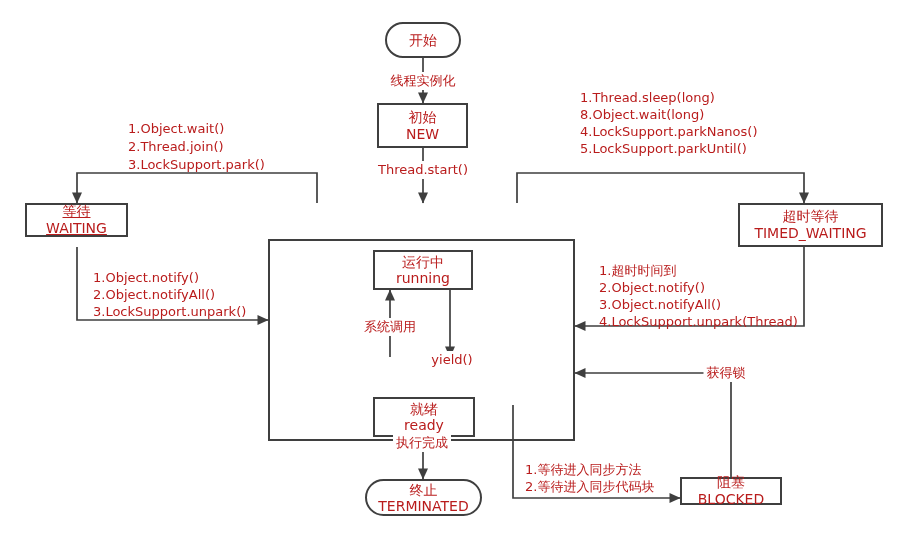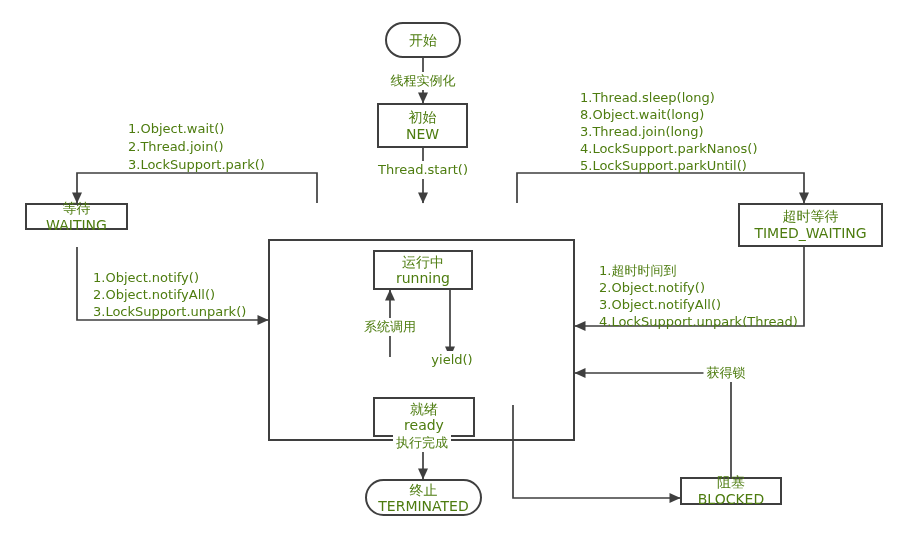--- a/index.html
+++ b/index.html
@@ -1,18 +1,18 @@
 <!DOCTYPE html>
 <html><head>
 <meta charset="utf-8">
 <style>
   html,body{margin:0;padding:0;background:#ffffff;}
   .canvas{
     position:relative;width:906px;height:547px;background:#ffffff;overflow:hidden;
-    font-family:"DejaVu Sans","Liberation Sans",sans-serif;color:#4d7c0f;
+    font-family:"DejaVu Sans","Liberation Sans",sans-serif;color:#b91c1c;
   }
   .edges{position:absolute;left:0;top:0;width:906px;height:547px;z-index:1;}
   .edges polyline,.edges line{fill:none;stroke:#3f3f3f;stroke-width:1.7px;}
   .node{
     position:absolute;box-sizing:border-box;border:2px solid #3f3f3f;background:#ffffff;
     display:flex;flex-direction:column;align-items:center;justify-content:center;
     text-align:center;font-size:14px;line-height:17px;z-index:2;
   }
   .pill{border-radius:19px;}
   .container-node{background:transparent;justify-content:flex-start;margin-top:36px;}
@@ -64,21 +64,21 @@
   <div class="node" style="left:373px;top:250px;width:100px;height:40px;line-height:16px;">
     <div>运行中</div>
     <div>running</div>
   </div>
 
   <div class="node" style="left:373px;top:357px;width:102px;height:40px;line-height:16px;margin-top:40px;">
     <div>就绪</div>
     <div>ready</div>
   </div>
 
-  <div class="node" style="left:25px;top:203px;width:103px;height:27px;">
+  <div class="node" style="left:25px;top:203px;width:103px;height:34px;text-decoration:underline;">
     <div>等待</div>
     <div>WAITING</div>
   </div>
 
   <div class="node" style="left:738px;top:203px;width:145px;height:44px;">
     <div>超时等待</div>
     <div>TIMED_WAITING</div>
   </div>
 
   <div class="node" style="left:680px;top:477px;width:102px;height:28px;text-align:right;">
@@ -103,34 +103,37 @@
 
   <div class="edge-label label-group" style="left:93px;top:269px;line-height:17px;">
     <div>1.Object.notify()</div>
     <div>2.Object.notifyAll()</div>
     <div>3.LockSupport.unpark()</div>
   </div>
 
   <div class="edge-label label-group" style="left:580px;top:89px;line-height:17px;">
     <div>1.Thread.sleep(long)</div>
     <div>8.Object.wait(long)</div>
-    <div>3.Thread.join(long)</div>
     <div>4.LockSupport.parkNanos()</div>
     <div>5.LockSupport.parkUntil()</div>
   </div>
 
   <div class="edge-label label-group" style="left:599px;top:262px;line-height:17px;">
     <div>1.超时时间到</div>
     <div>2.Object.notify()</div>
     <div>3.Object.notifyAll()</div>
     <div>4.LockSupport.unpark(Thread)</div>
   </div>
 
   <div class="edge-label on-line" style="left:726px;top:373px;">获得锁</div>
 
+  <div class="edge-label label-group" style="left:525px;top:461px;line-height:17px;">
+    <div>1.等待进入同步方法</div>
+    <div>2.等待进入同步代码块</div>
+  </div>
 
   <div class="edge-label on-line" style="left:422px;top:443px;">执行完成</div>
 
   <div class="edge-label on-line" style="left:390px;top:327px;">系统调用</div>
 
   <div class="edge-label on-line" style="left:452px;top:324px;margin-top:36px;">yield()</div>
 
 </div>
 
 </body></html>

